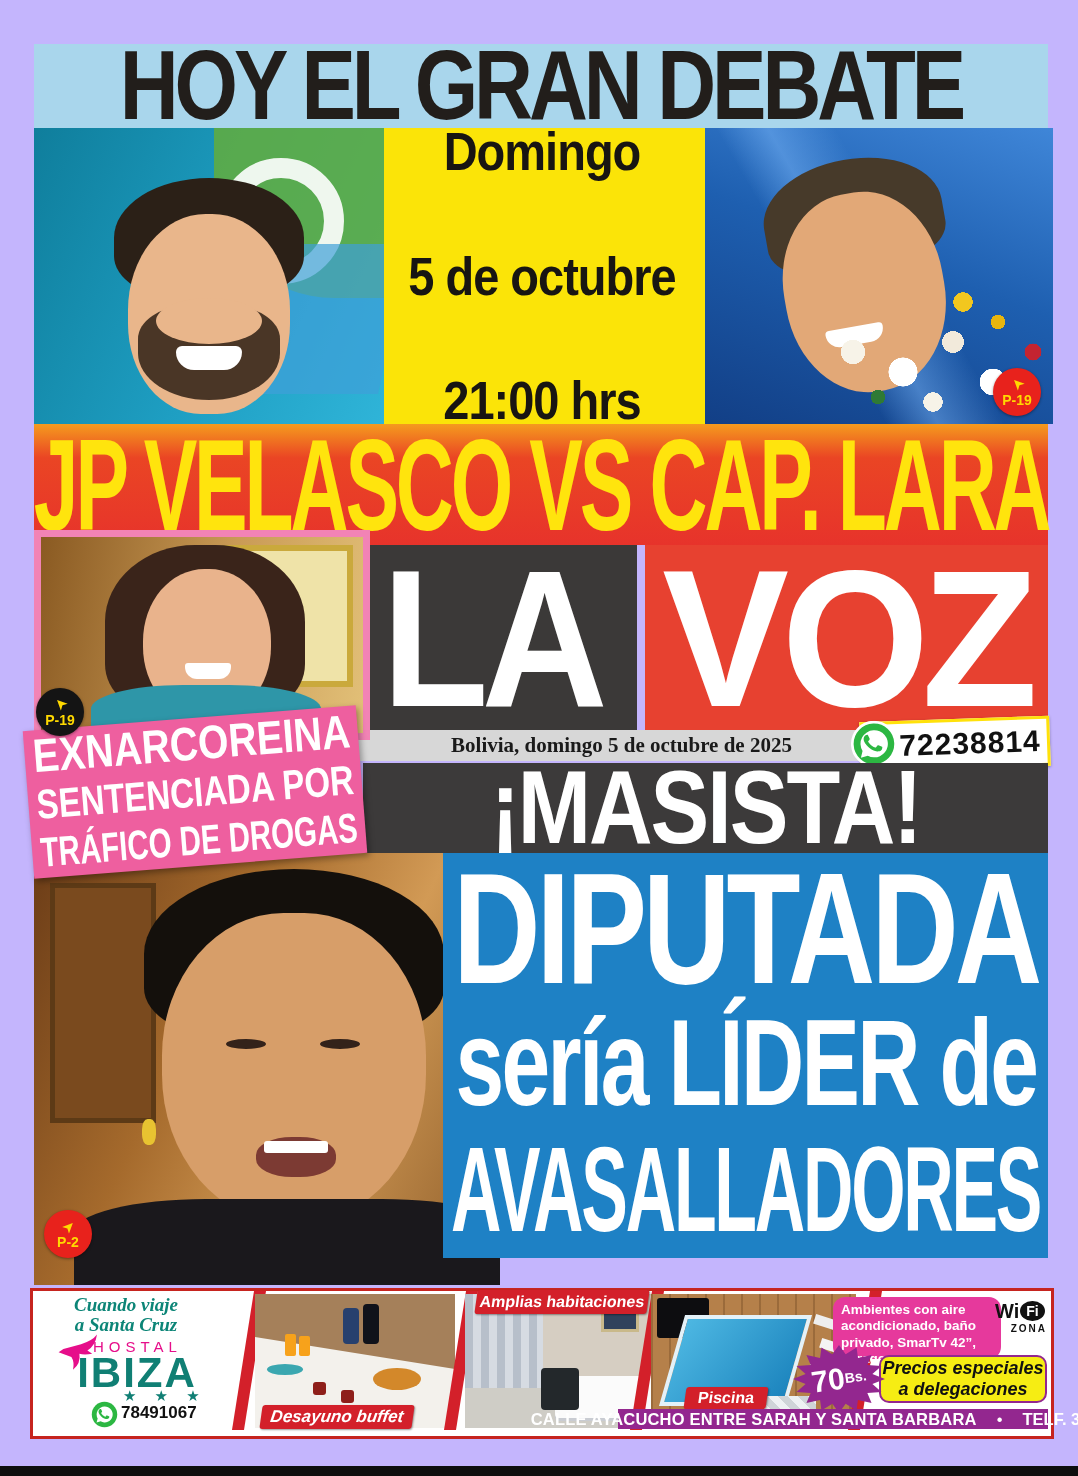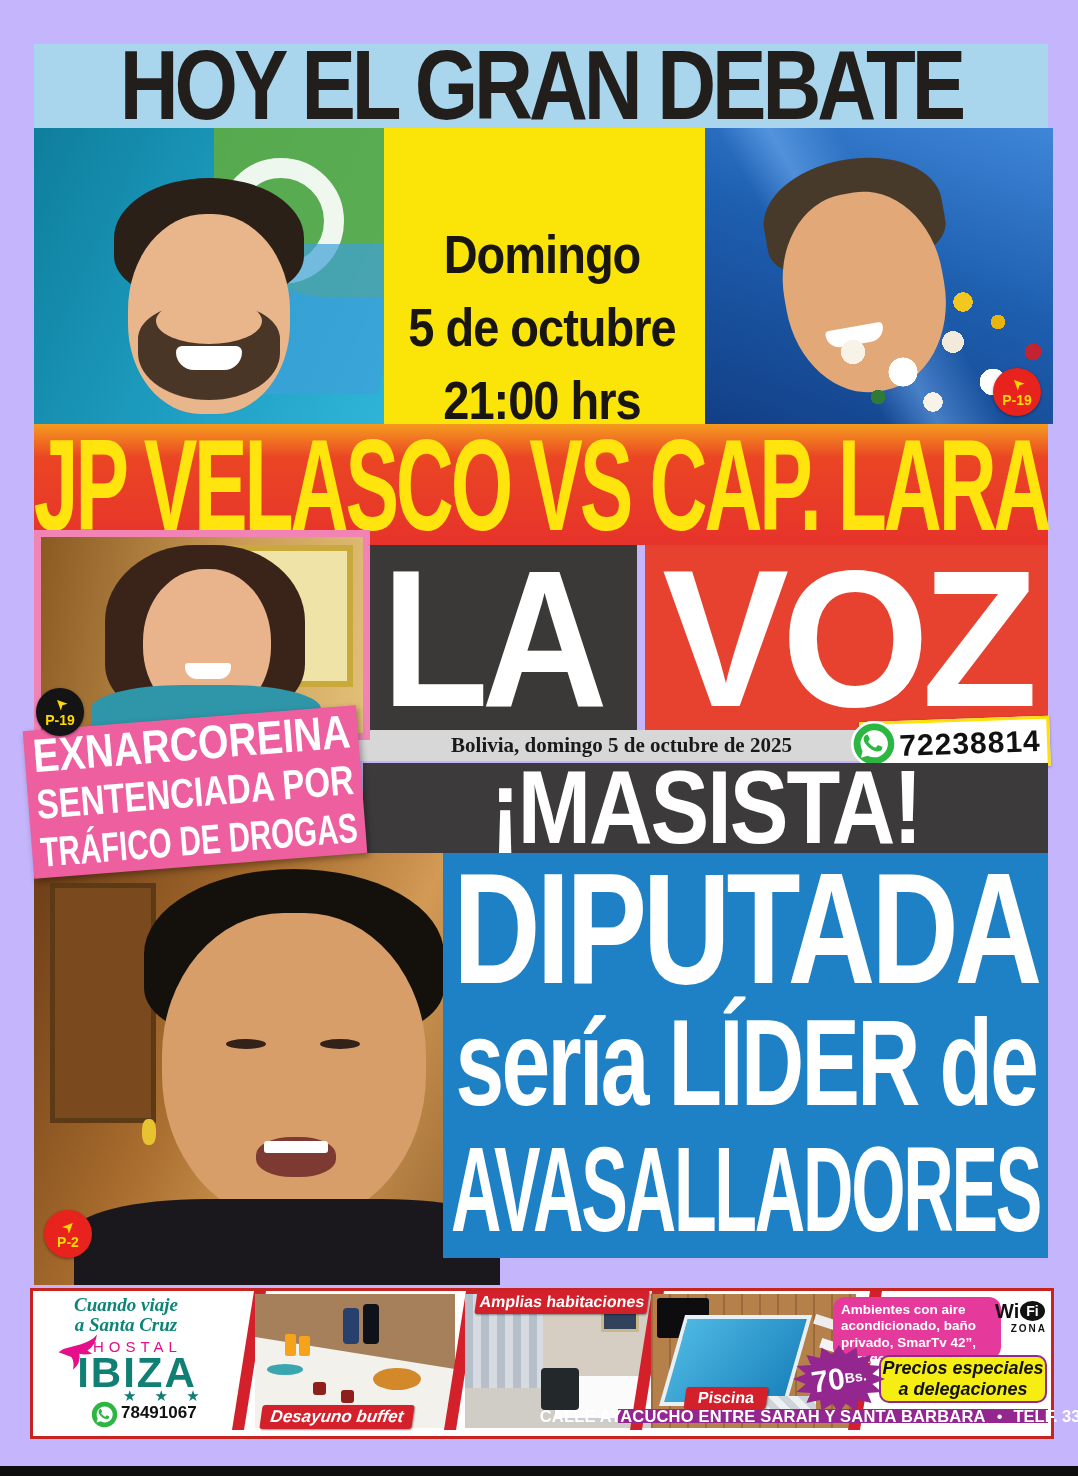--- a/index.html
+++ b/index.html
@@ -1,20 +1,20 @@
 <!DOCTYPE html>
 <html><head>
 <meta charset="utf-8">
 <style>
   html,body{margin:0;padding:0;background:#ffffff}
   #page{position:relative;width:1078px;height:1476px;background:#c4b5fd;overflow:hidden;
         font-family:"Liberation Sans",sans-serif;}
   .abs{position:absolute}
   .fx{display:flex;align-items:center;justify-content:center}
-  .col{display:flex;flex-direction:column;align-items:center;justify-content:flex-end}
+  .col{display:flex;flex-direction:column;align-items:center;justify-content:space-between}
   .hl{font-weight:bold;white-space:nowrap;display:inline-block;line-height:1;transform-origin:center center}
 
   
   .banner{left:34px;top:44px;width:1014px;height:84px;background:#a9d6ec;overflow:visible}
   .banner .hl{font-size:80px;letter-spacing:-4px;color:#221e1b}
 
   
   .ph{overflow:hidden}
   .ph-velasco{left:34px;top:128px;width:350px;height:296px;background:linear-gradient(115deg,#0f7e9c 0%,#1e9ec2 55%,#2fb4d8 100%)}
   .v-green{position:absolute;right:-30px;top:-20px;width:200px;height:190px;background:#63ad3c;border-radius:0 0 0 60%;opacity:.85}
@@ -115,22 +115,22 @@
   .wifi-row{display:flex;align-items:center;font-weight:bold;color:#111;font-size:20px;line-height:1}
   .wifi-row .fi{background:#111;color:#fff;border-radius:50%;padding:3px 6px;font-size:14px;margin-left:1px}
   .wifi-zone{font-size:10px;font-weight:bold;letter-spacing:2px;color:#111;text-align:right;margin-top:2px}
   .starburst{position:absolute;left:760px;top:54px;width:92px;height:68px;z-index:5}
   .starburst .txt{position:absolute;inset:0;display:flex;align-items:center;justify-content:center;
        color:#fff;font-weight:bold;transform:rotate(-8deg)}
   .starburst .big{font-size:30px;line-height:1}.starburst .small{font-size:14px}
   .yellowbox{position:absolute;left:846px;top:64px;width:168px;height:48px;background:#f6ed13;border:2px solid #93278f;
        border-radius:10px;display:flex;flex-direction:column;align-items:center;justify-content:center;
        font-weight:bold;font-style:italic;font-size:18px;color:#111;line-height:1.15;z-index:4;box-sizing:border-box}
-  .purplestrip{position:absolute;left:585px;top:118px;width:430px;height:14px;background:#93278f;color:#fff;
-       display:flex;align-items:center;justify-content:center;gap:11px;font-size:16.5px;white-space:nowrap}
+  .purplestrip{position:absolute;left:585px;top:118px;width:430px;height:20px;background:#93278f;color:#fff;
+       display:flex;align-items:center;justify-content:center;gap:20px;font-size:16.5px;white-space:nowrap}
   .purplestrip .addr{font-weight:bold;letter-spacing:.2px}
   .purplestrip .tel{font-weight:bold}
 
   .bottombar{left:0;top:1466px;width:1078px;height:10px;background:#0e0e0e}
 </style>
 </head>
 <body>
 
 <div id="page">
 

